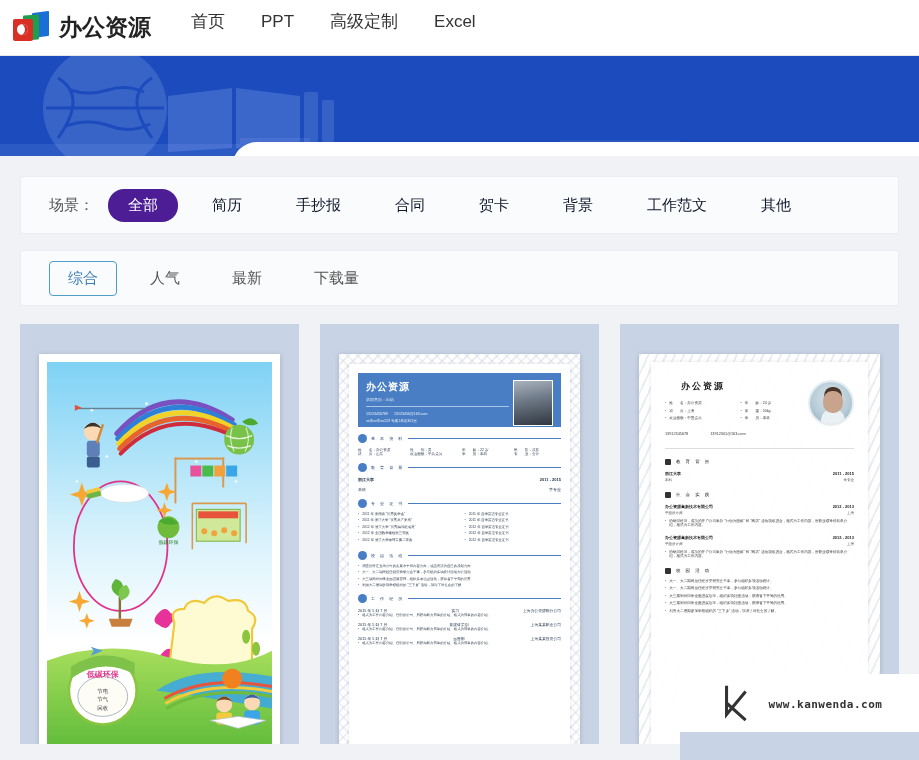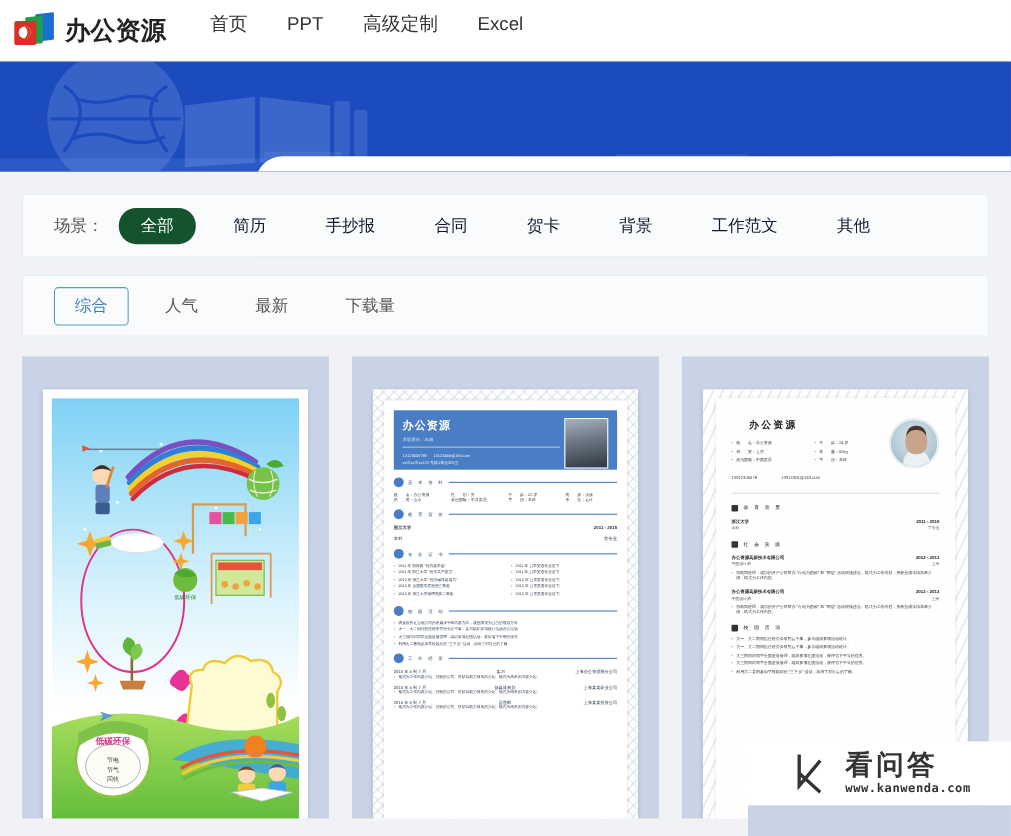--- a/index.html
+++ b/index.html
@@ -138,21 +138,21 @@
   }
   .chip {
     font-size: 15px;
     color: #0f172a;
     padding: 7px 20px;
     border-radius: 16px;
     margin-right: 14px;
     cursor: pointer;
     white-space: nowrap;
   }
-  .chip.active { background: #14532d; color: #ffffff; }
+  .chip.active { background: #4c1d95; color: #ffffff; }
   .sort-item {
     font-size: 15px;
     color: #555555;
     padding: 7px 18px;
     margin-right: 14px;
     cursor: pointer;
     white-space: nowrap;
     border: 1px solid transparent;
     border-radius: 3px;
   }
@@ -751,16 +751,15 @@
     </div>
   </div>
 </div>
 
 <div class="wm-bar"></div>
 <div class="watermark">
   <svg class="wm-k" viewBox="0 0 44 44">
     <path d="M10 4 L10 34 L30 10 M10 22 L30 40" fill="none" stroke="#333333" stroke-width="3.2" stroke-linejoin="miter"></path>
   </svg>
   <div class="wm-text">
-    <div class="wm-cn">看问答</div>
     <div class="wm-url">www.kanwenda.com</div>
   </div>
 </div>
 
 </body></html>

